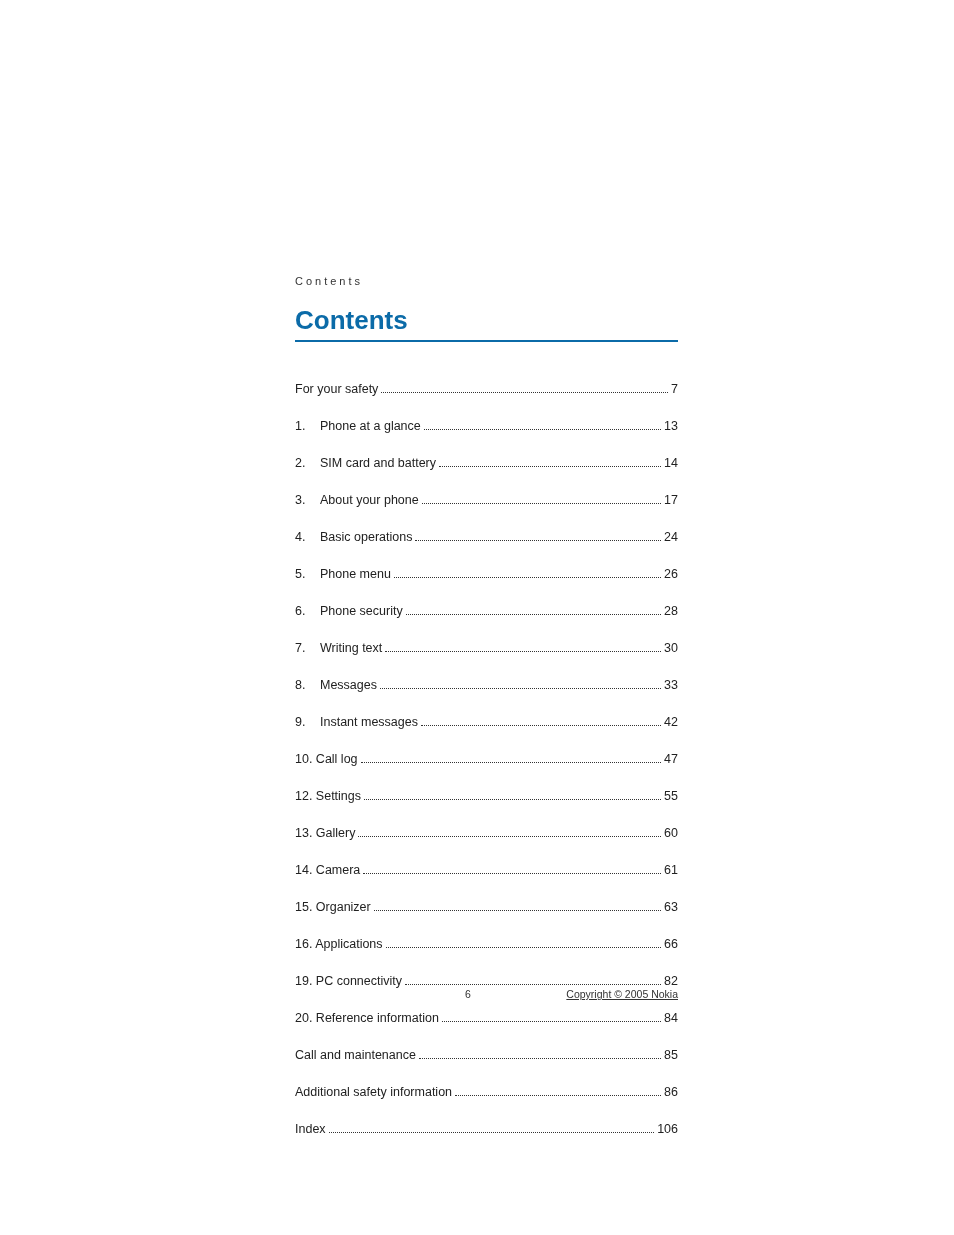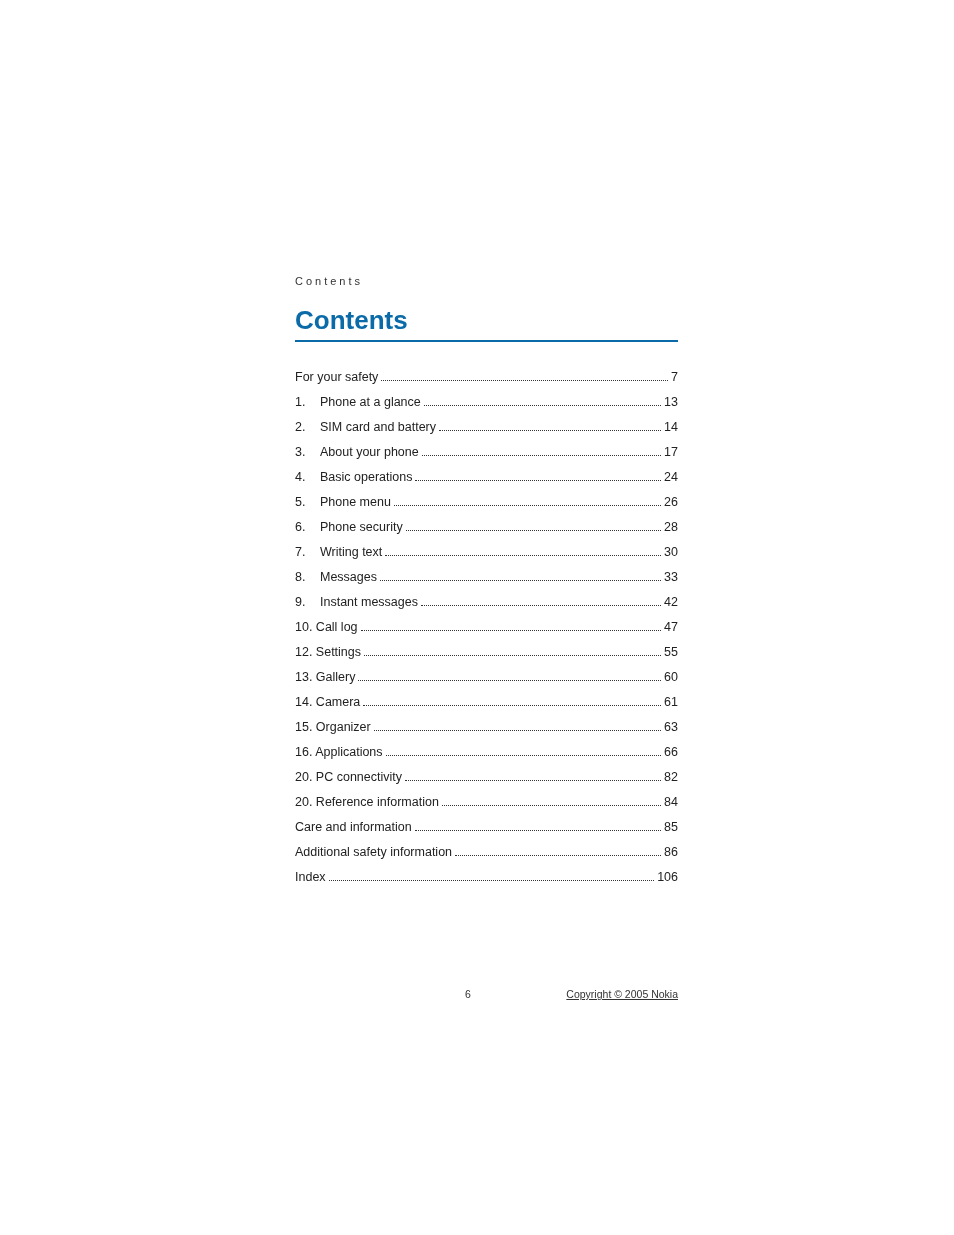--- a/index.html
+++ b/index.html
@@ -48,20 +48,21 @@
       align-items: baseline;
       width: 100%;
     }
     .toc-num {
       width: 25px;
       flex-shrink: 0;
       text-align: left;
     }
     .toc-label {
       flex-shrink: 0;
+      margin-top: 12px;
     }
     .toc-dots {
       flex: 1;
       border-bottom: 1.5px dotted #333;
       margin: 0 3px 3px 3px;
       min-width: 10px;
     }
     .toc-page {
       flex-shrink: 0;
     }
@@ -207,35 +208,35 @@
       </div>
       <div class="toc-line">
         <div class="toc-numbered">
           <span class="toc-label">16. Applications</span>
           <span class="toc-dots"></span>
           <span class="toc-page">66</span>
         </div>
       </div>
       <div class="toc-line">
         <div class="toc-numbered">
-          <span class="toc-label">20. PC connectivity</span>
+          <span class="toc-label">19. PC connectivity</span>
           <span class="toc-dots"></span>
           <span class="toc-page">82</span>
         </div>
       </div>
       <div class="toc-line">
         <div class="toc-numbered">
           <span class="toc-label">20. Reference information</span>
           <span class="toc-dots"></span>
           <span class="toc-page">84</span>
         </div>
       </div>
       <div class="toc-line">
         <div class="toc-unnumbered">
-          <span class="toc-label">Care and information</span>
+          <span class="toc-label">Call and maintenance</span>
           <span class="toc-dots"></span>
           <span class="toc-page">85</span>
         </div>
       </div>
       <div class="toc-line">
         <div class="toc-unnumbered">
           <span class="toc-label">Additional safety information</span>
           <span class="toc-dots"></span>
           <span class="toc-page">86</span>
         </div>

